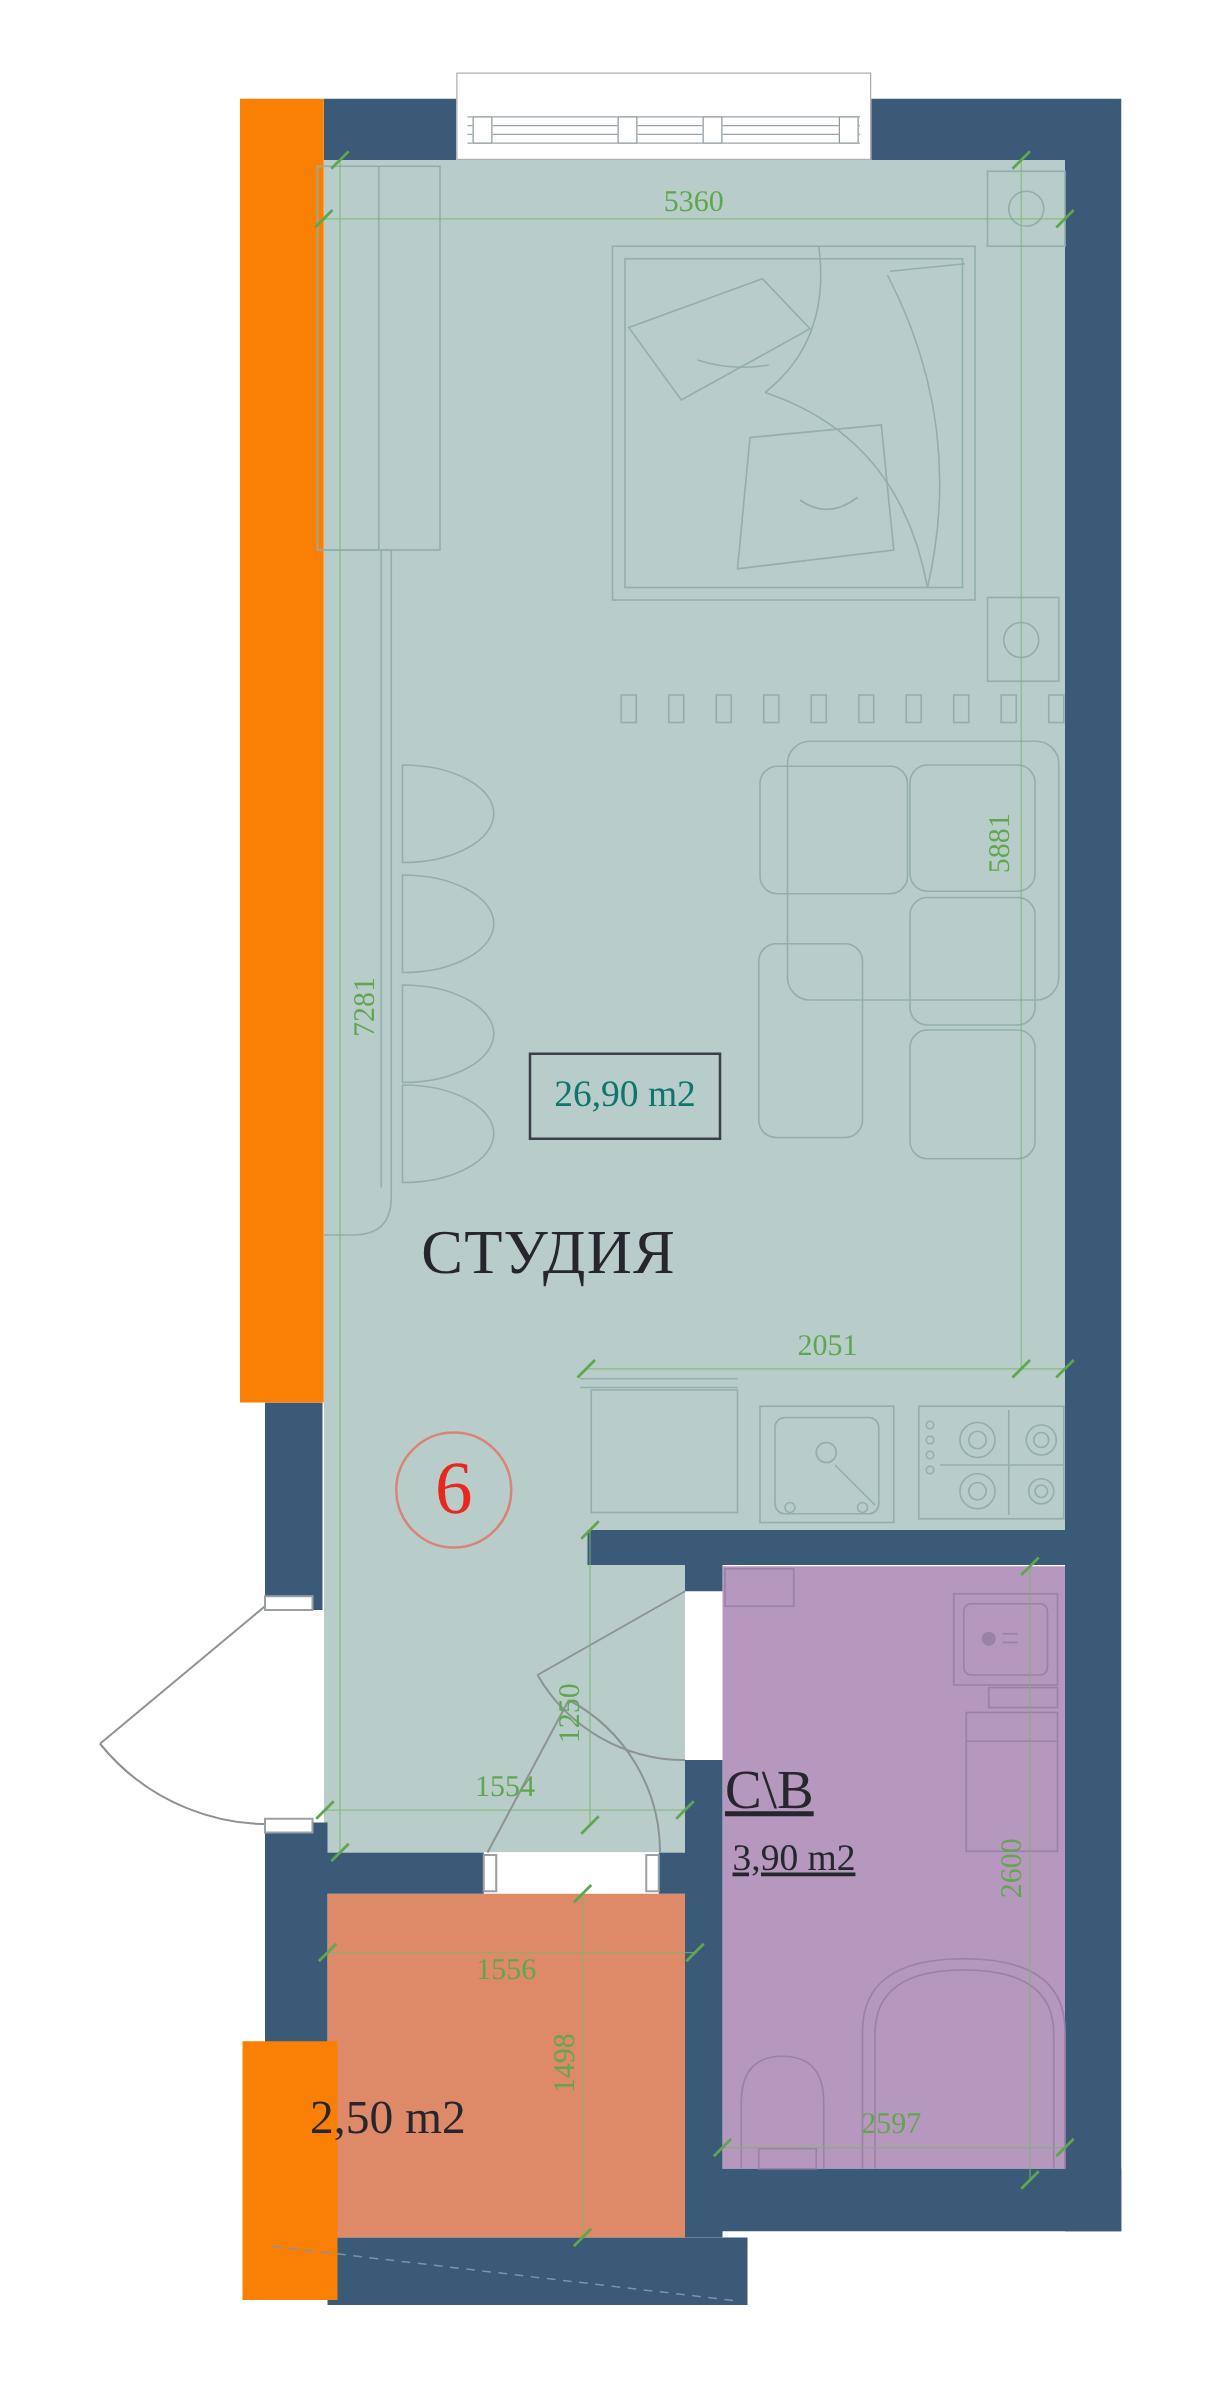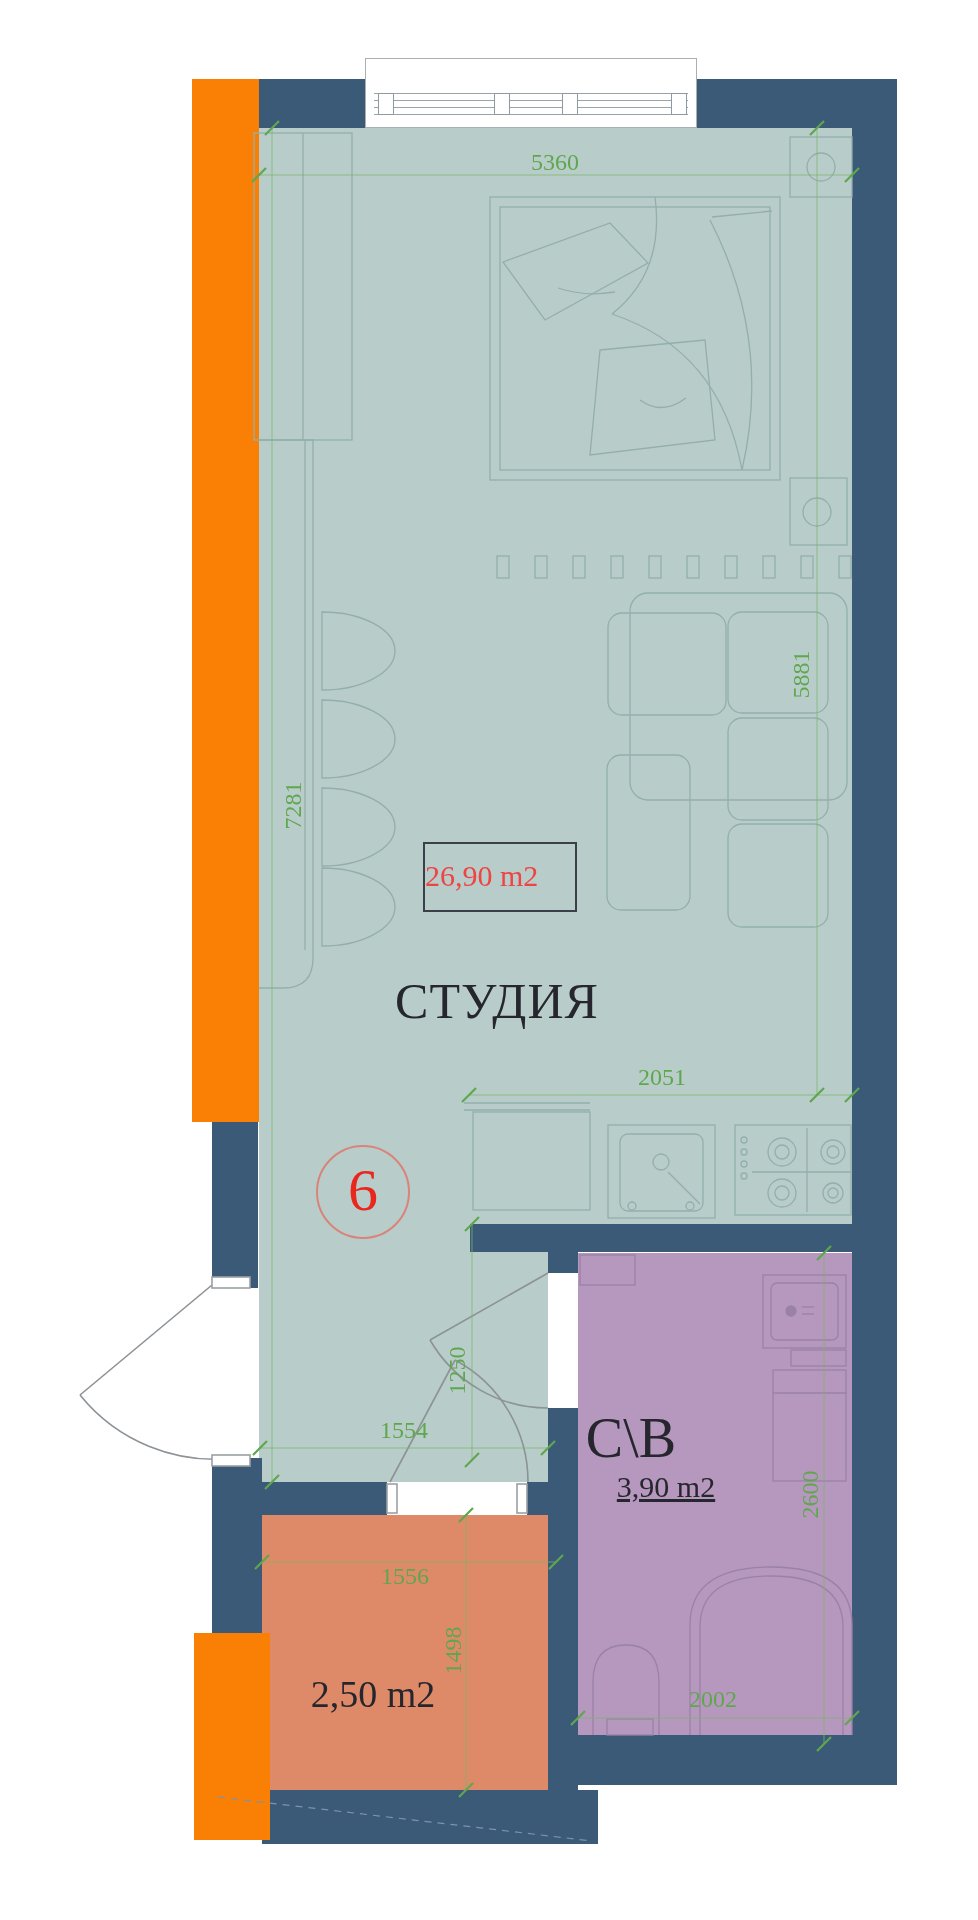--- a/index.html
+++ b/index.html
@@ -9,25 +9,25 @@
   .orange{position:absolute;background:#fa8005;}
   .floor-studio{position:absolute;left:259px;top:128px;width:593px;height:1354px;background:#b8cdc9;
         clip-path:polygon(0 0,593px 0,593px 1096px,289px 1096px,289px 1354px,0 1354px);}
   .room-bath{position:absolute;left:578px;top:1253px;width:274px;height:482px;background:#b697bd;}
   .room-ward{position:absolute;left:262px;top:1515px;width:286px;height:275px;background:#de8a69;}
   .window-frame{position:absolute;left:365px;top:58px;width:332px;height:70px;background:#ffffff;
         border:1px solid #a8b0b4;box-sizing:border-box;}
   .win-line{position:absolute;left:8px;width:314px;height:0;border-top:1px solid #9aa4a8;}
   .mullion{position:absolute;width:14px;height:20px;top:34px;background:#fff;border:1px solid #8d9aa0;}
   svg.overlay{position:absolute;left:0;top:0;pointer-events:none;}
-  .lbl{position:absolute;color:#26262e;text-align:center;white-space:nowrap;}
+  .lbl{position:absolute;color:#26262e;text-align:left;white-space:nowrap;}
   .dim{position:absolute;width:80px;color:#5fa74e;font-size:24px;text-align:center;white-space:nowrap;}
   .dim.rot{transform:rotate(-90deg);}
   .area-box{position:absolute;left:423px;top:842px;width:154px;height:70px;border:2px solid #3a3f4a;
-        box-sizing:border-box;color:#ef4444;font-size:30px;text-align:left;line-height:64px;}
+        box-sizing:border-box;color:#0f766e;font-size:30px;text-align:center;line-height:64px;}
   .unit-circle{position:absolute;left:316px;top:1145px;width:94px;height:94px;border:2.5px solid #d9837a;
         border-radius:50%;box-sizing:border-box;color:#e8281e;font-size:60px;text-align:center;line-height:86px;}
 </style>
 </head>
 <body>
 
 <div id="plan">
 
   <div class="floor-studio"></div>
   <div class="room-bath"></div>
@@ -209,29 +209,29 @@
                M817,1260 L831,1246 M817,1751 L831,1737 M571,1725 L585,1711 M845,1725 L859,1711"></path>
     </g>
   </svg>
 
   <div class="lbl" style="left:337px;top:972px;width:320px;font-size:50px;letter-spacing:1px;">СТУДИЯ</div>
 
   <div class="area-box">26,90 m2</div>
 
   <div class="lbl" style="left:248px;top:1672px;width:250px;font-size:38px;">2,50 m2</div>
 
-  <div class="lbl" style="left:561px;top:1406px;width:140px;font-size:56px;">С\В</div>
+  <div class="lbl" style="left:580px;top:1406px;width:140px;font-size:44px;text-decoration:underline;">С\В</div>
   <div class="lbl" style="left:586px;top:1470px;width:160px;font-size:30px;text-decoration:underline;">3,90 m2</div>
 
   <div class="unit-circle">6</div>
 
   <div class="dim" style="left:515px;top:149px;">5360</div>
   <div class="dim rot" style="left:761px;top:661px;">5881</div>
   <div class="dim rot" style="left:253px;top:792px;">7281</div>
   <div class="dim" style="left:622px;top:1064px;">2051</div>
   <div class="dim rot" style="left:417px;top:1357px;">1250</div>
   <div class="dim" style="left:364px;top:1417px;">1554</div>
   <div class="dim" style="left:365px;top:1533px;margin-top:30px;">1556</div>
   <div class="dim rot" style="left:413px;top:1637px;">1498</div>
   <div class="dim rot" style="left:770px;top:1481px;">2600</div>
-  <div class="dim" style="left:673px;top:1686px;">2002</div>
+  <div class="dim" style="left:673px;top:1686px;">2597</div>
 
 </div>
 
 </body></html>

